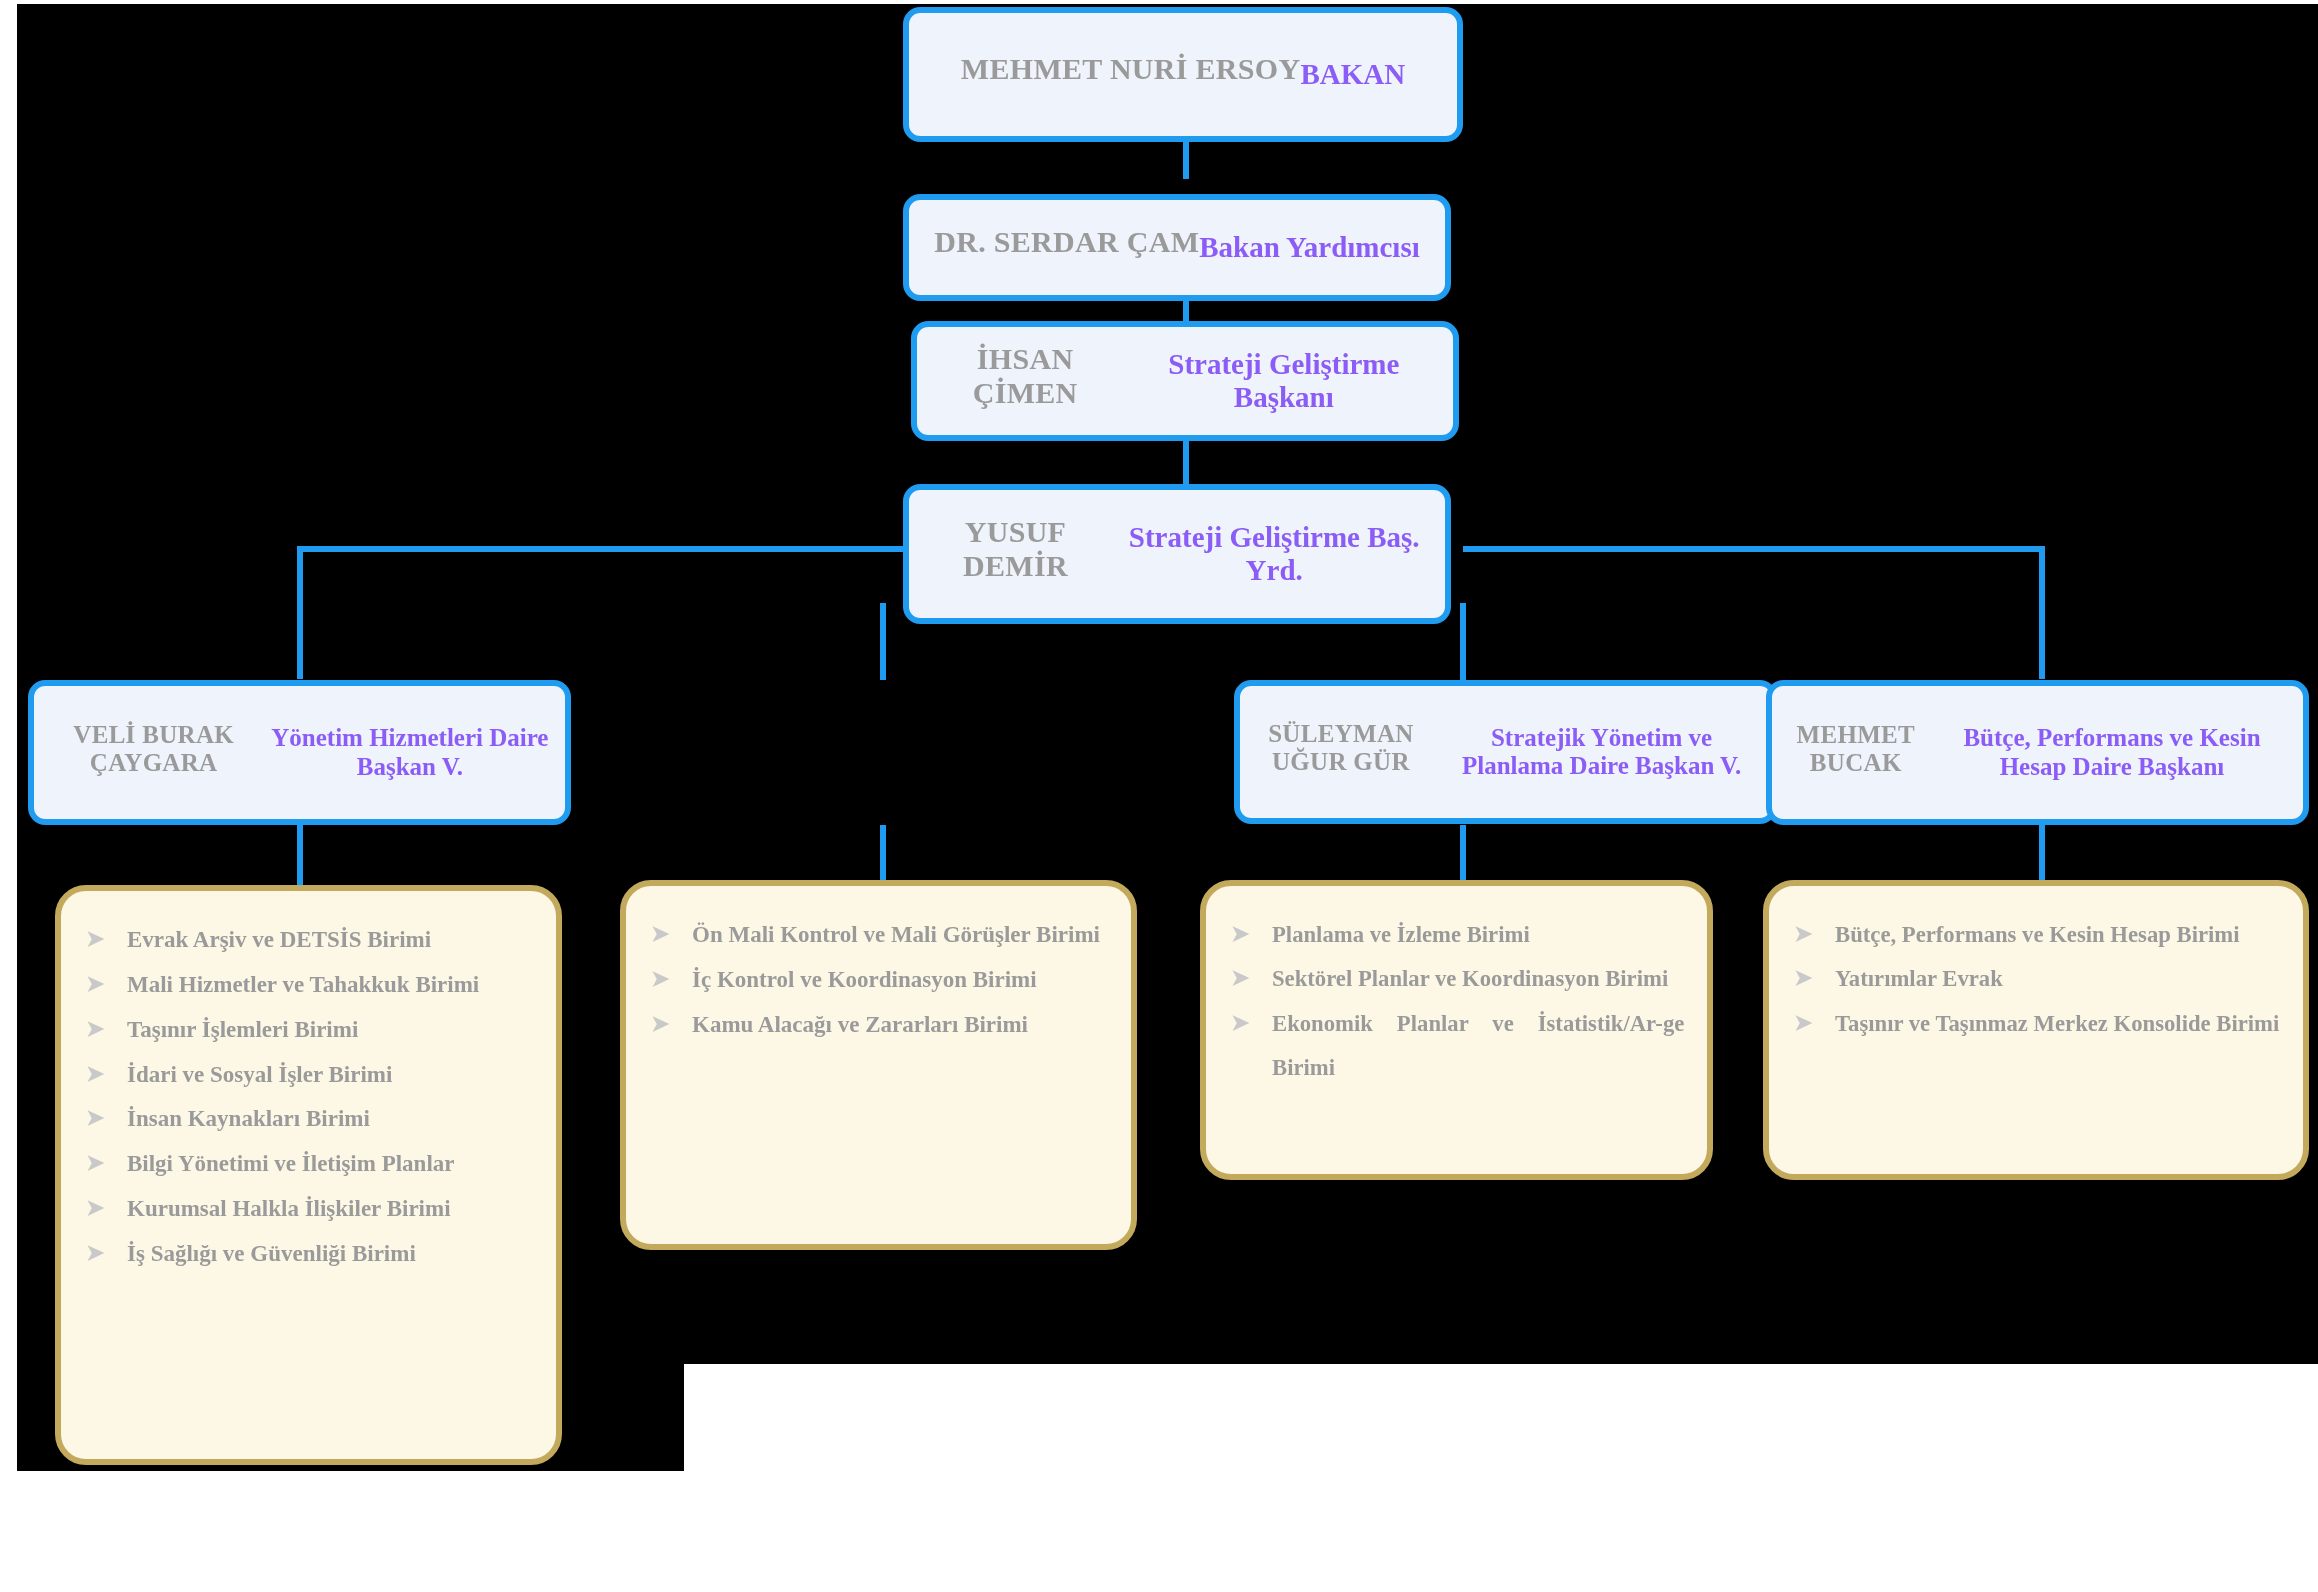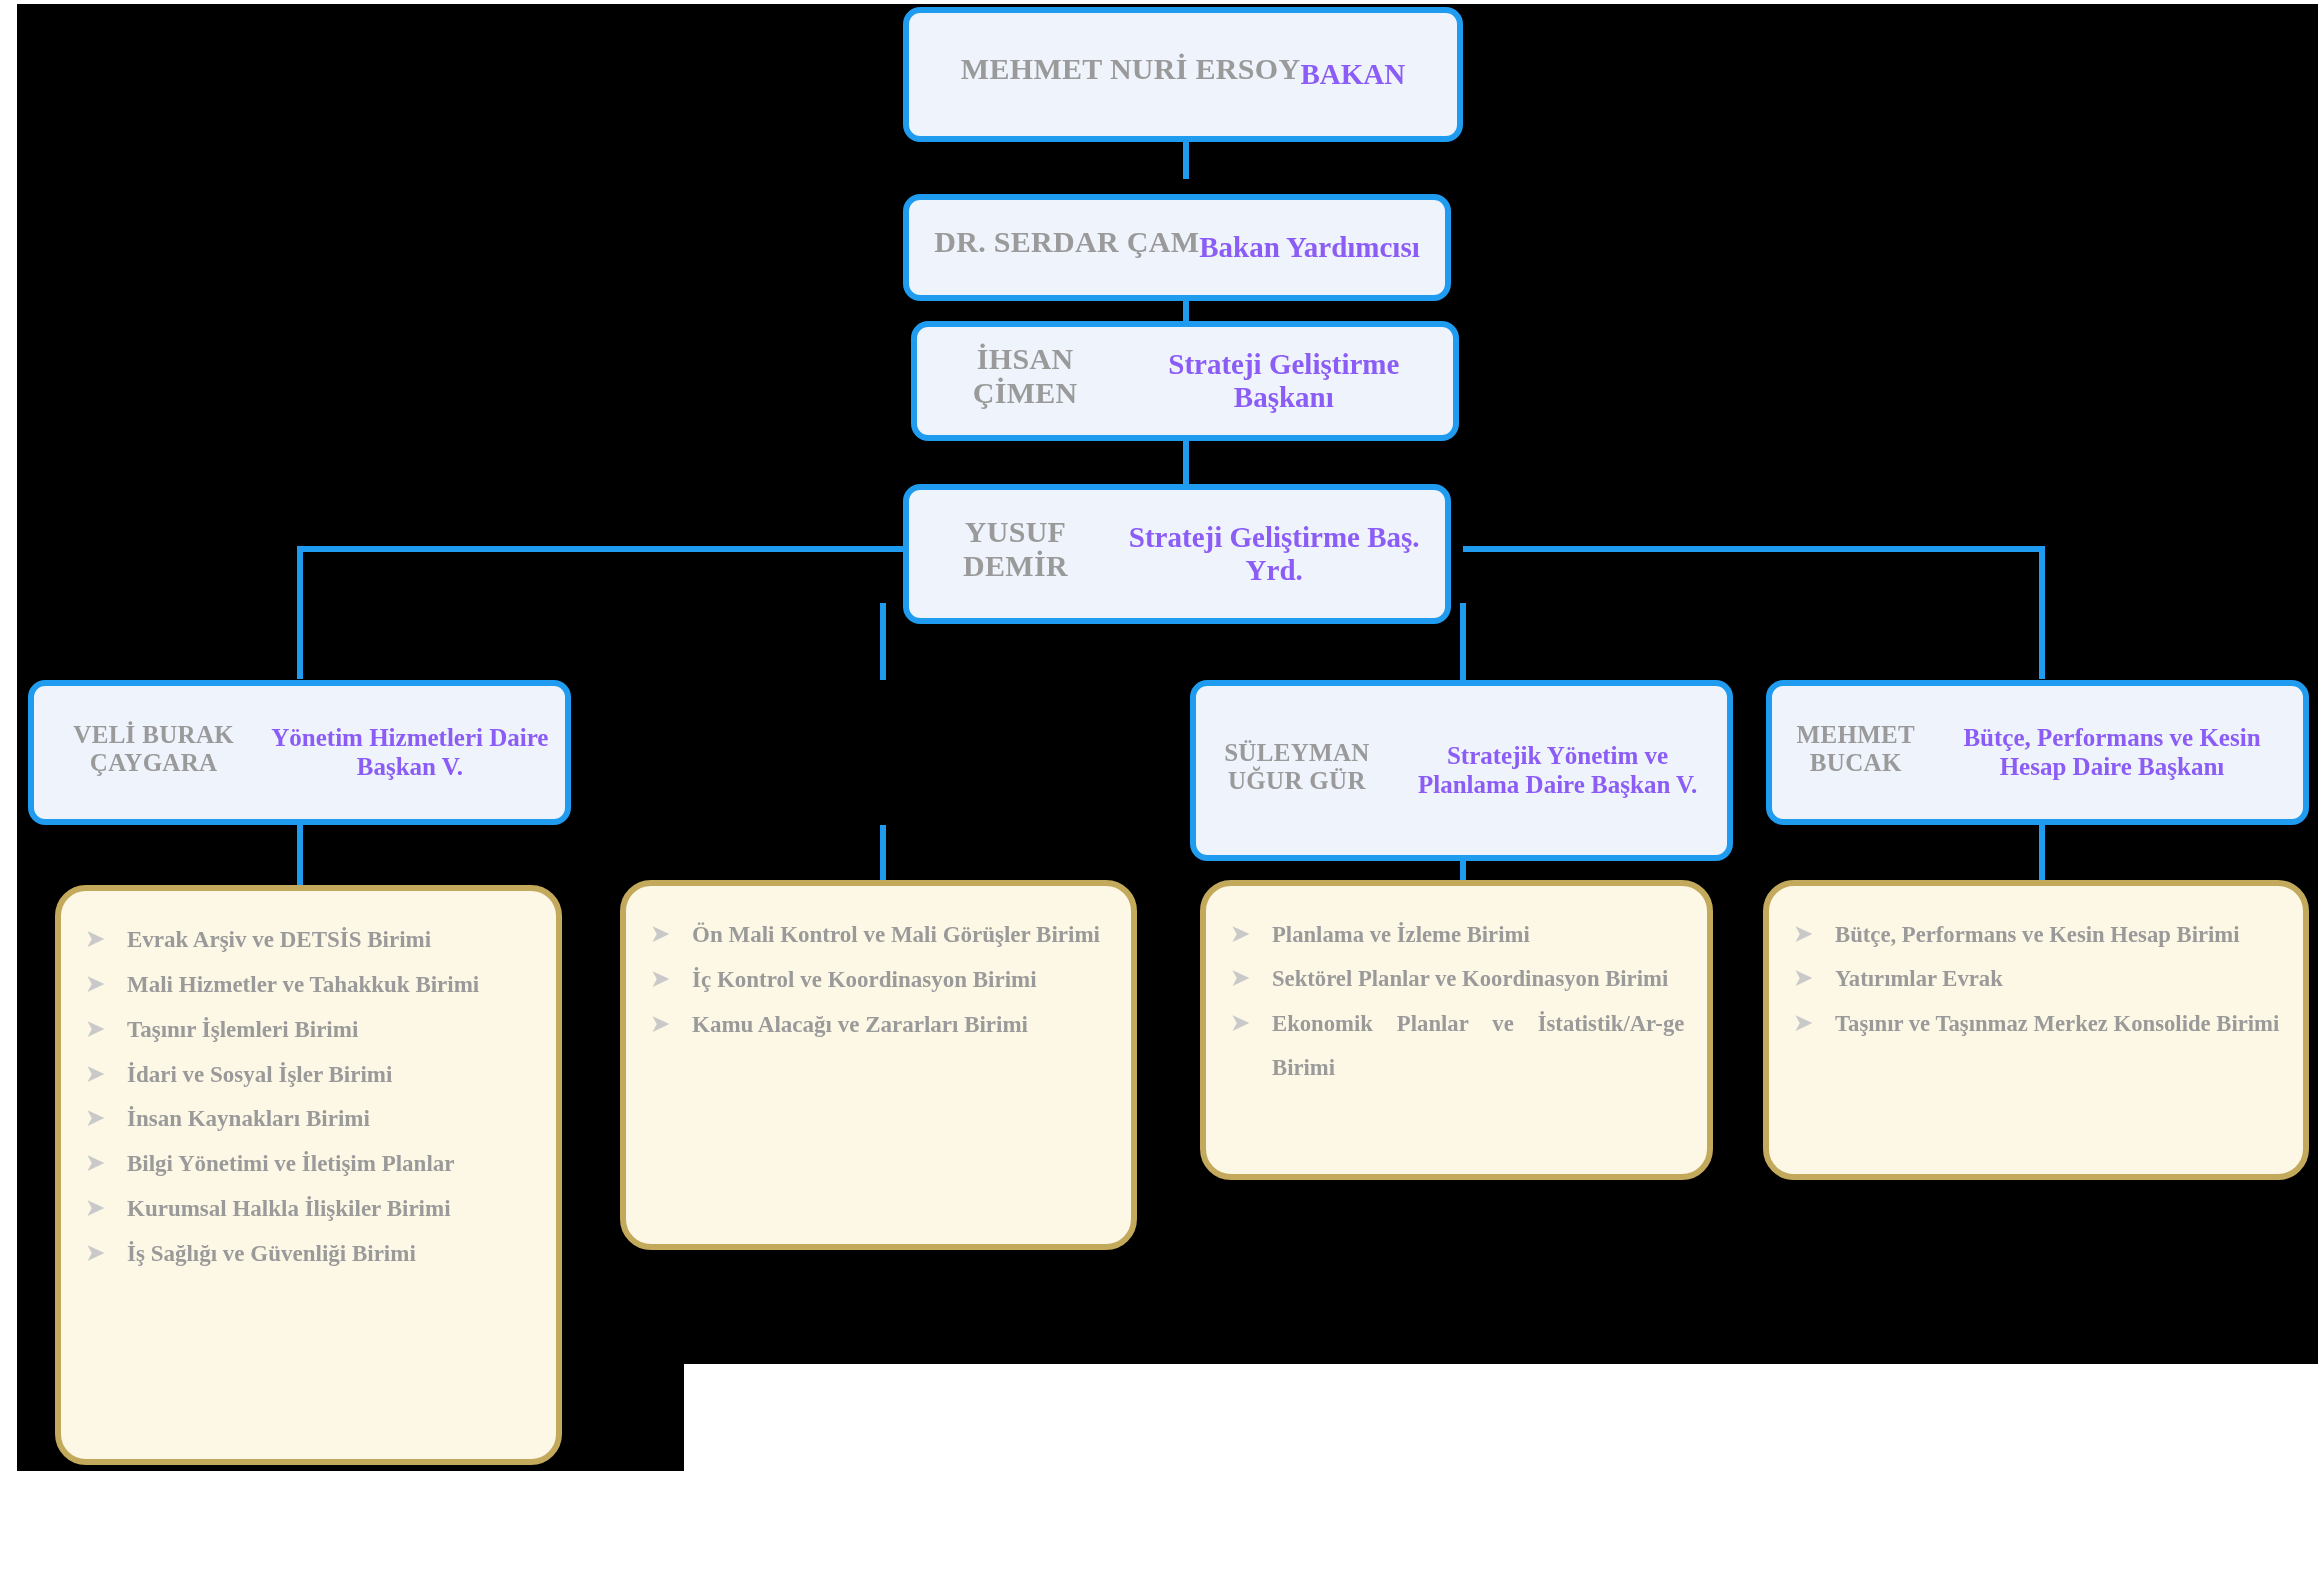--- a/index.html
+++ b/index.html
@@ -153,21 +153,21 @@
     <div class="pname">YUSUF DEMİR</div>
     <div class="ptitle">Strateji Geliştirme Baş. Yrd.</div>
   </div>
 
   <div class="pbox tier-dept" style="left:28px; top:680px; width:543px; height:145px;">
     <div class="pname">VELİ BURAK ÇAYGARA</div>
     <div class="ptitle">Yönetim Hizmetleri Daire Başkan V.</div>
   </div>
 
 
-  <div class="pbox tier-dept" style="left:1190px; top:680px; width:543px; height:181px;gap:9px;">
+  <div class="pbox tier-dept" style="left:1234px; top:680px; width:543px; height:144px;gap:9px;">
     <div class="pname">SÜLEYMAN UĞUR GÜR</div>
     <div class="ptitle">Stratejik Yönetim ve Planlama Daire Başkan V.</div>
   </div>
 
   <div class="pbox tier-dept" style="left:1766px; top:680px; width:543px; height:145px;">
     <div class="pname">MEHMET BUCAK</div>
     <div class="ptitle">Bütçe, Performans ve Kesin Hesap Daire Başkanı</div>
   </div>
 
   <div class="ubox" style="left:55px; top:885px; width:507px; height:580px;">

